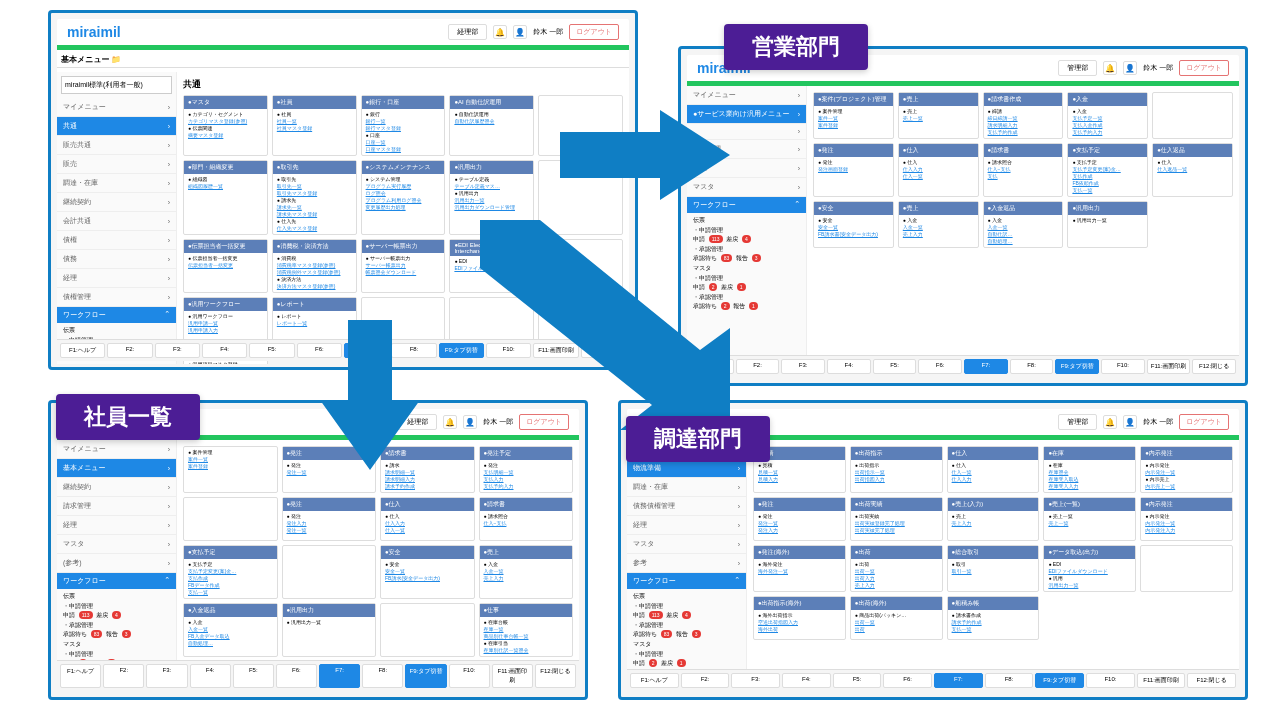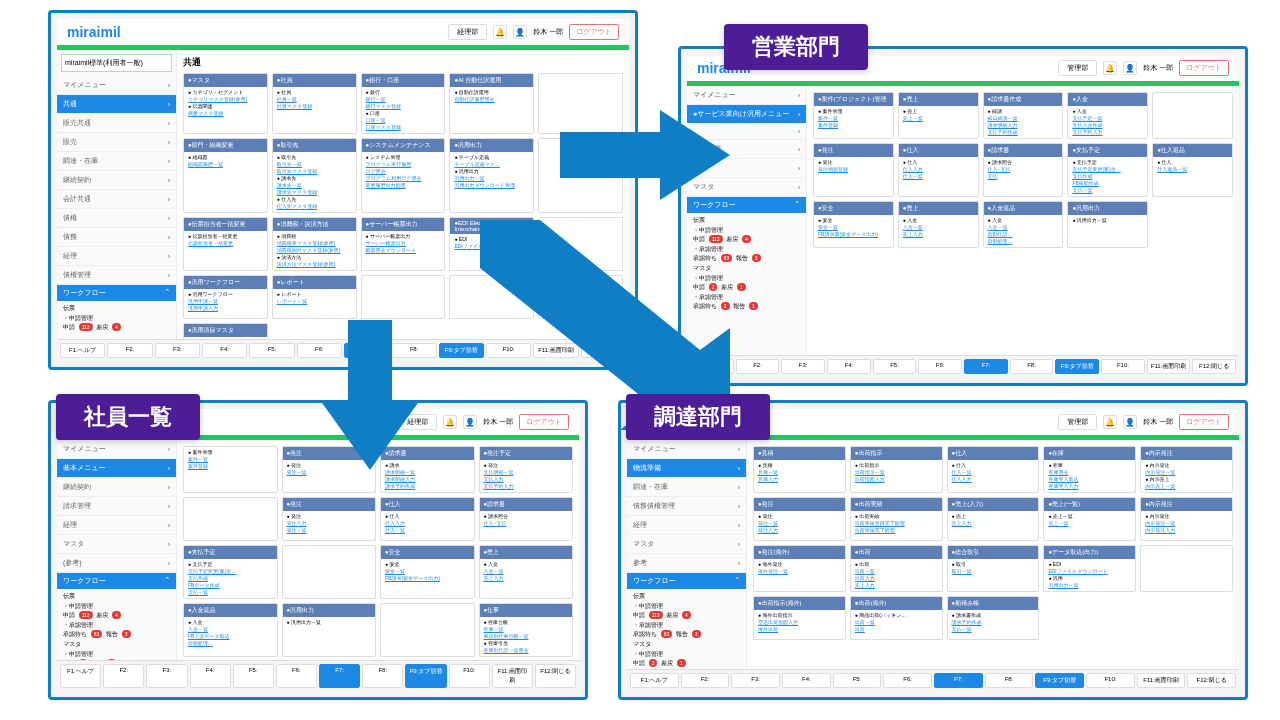--- a/index.html
+++ b/index.html
@@ -45,20 +45,21 @@
  <div class="hdr">
   <span class="logo">miraimil</span>
   <div class="hdr-r">
    <span class="sel">経理部</span>
    <span class="ic">🔔</span>
    <span class="ic">👤</span>
    <span>鈴木 一郎</span>
    <span class="btn-out">ログアウト</span>
   </div>
  </div>
+ <div class="sub-ttl">基本メニュー 📁</div>
  <div class="body">
   <div class="side">
    <div class="side-sel">miraimil標準(利用者一般)</div>
    <div id="side-main">
             <div class="side-item">
               <span>マイメニュー</span>
               <span class="ar">›</span>
             </div>
             <div class="side-item on">
               <span>共通</span>
@@ -856,21 +857,21 @@
         <div class="fk blue">F9:タブ切替</div>
         <div class="fk">F10:</div>
         <div class="fk">F11:画面印刷</div>
         <div class="fk">F12:閉じる</div>
       </div>
 </div>
 </div>
 
 <div class="dept-label" style="left:724px;top:24px">営業部門</div>
 <div class="dept-label" style="left:56px;top:394px">社員一覧</div>
-<div class="dept-label" style="left:626px;top:394px">調達部門</div>
+<div class="dept-label" style="left:626px;top:416px">調達部門</div>
 
 <div class="arrow" style="left:560px;top:110px">
 <svg width="170" height="90">
       <polygon points="0,22 100,22 100,0 170,45 100,90 100,68 0,68" fill="#0f7ec4"></polygon>
     </svg>
 </div>
 <div class="arrow" style="left:320px;top:320px">
 <svg width="100" height="150">
       <polygon points="28,0 72,0 72,80 100,80 50,150 0,80 28,80" fill="#0f7ec4"></polygon>
     </svg>

